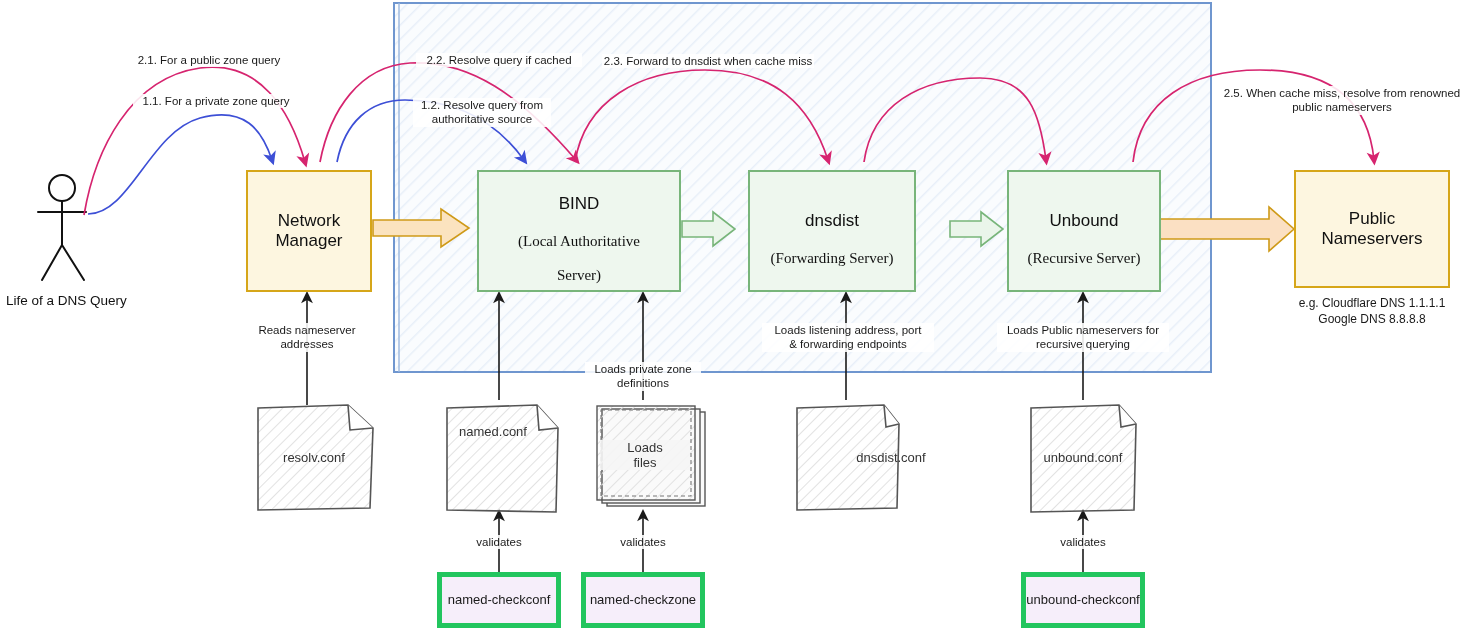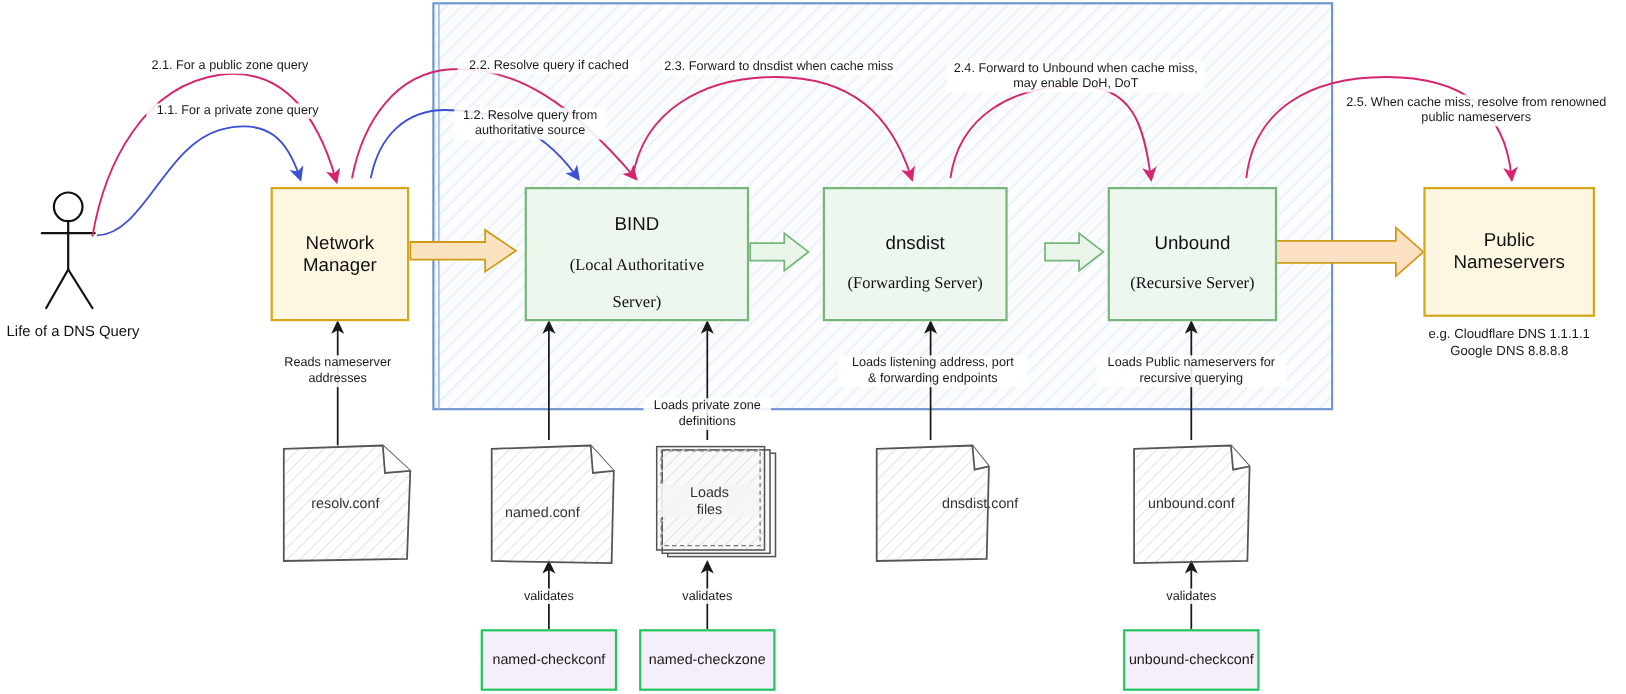--- a/index.html
+++ b/index.html
@@ -6,21 +6,21 @@
   body{width:1478px;height:631px;position:relative;overflow:hidden;
        font-family:"Liberation Sans", sans-serif;color:#1a1a1a;}
   #stage{position:absolute;left:0;top:0;width:1478px;height:631px;}
   svg.layer{position:absolute;left:0;top:0;width:1478px;height:631px;pointer-events:none;}
 
   .node{position:absolute;box-sizing:border-box;display:flex;flex-direction:column;
         align-items:center;justify-content:center;text-align:center;line-height:1.2;}
 
   .box-orange{border:2px solid #d6a619;background:#fdf6e0;}
   .box-green{border:2px solid #78b57a;background:#eef7ee;gap:16px;}
-  .box-purple{border:2px solid #22c55e;background:#f6eefa;}
+  .box-purple{border:5px solid #22c55e;background:#f6eefa;}
 
   .title-l{font-size:17px;color:#111;}
   .sub-serif{font-family:"Liberation Serif", serif;font-size:15px;color:#111;margin-top:2px;}
   .label-txt{position:absolute;font-size:11.5px;color:#1a1a1a;text-align:center;line-height:1.25;
              background:rgba(255,255,255,0.88);}
   .plain-txt{position:absolute;font-size:12px;color:#1a1a1a;text-align:center;line-height:1.3;}
   .doc-txt{position:absolute;font-size:13px;color:#333;text-align:center;}
   .figure-label{position:absolute;font-size:13.5px;color:#111;}
   .hatch-o{position:absolute;inset:0;opacity:.55;
      background:repeating-linear-gradient(45deg,transparent 0 5px,#e9c96a 5px 6px);}
@@ -182,24 +182,20 @@
 
   <div class="label-txt" style="left:416px;top:53px;width:166px;">2.2. Resolve query if cached</div>
 
   <div class="label-txt" style="left:413px;top:98px;width:138px;">
     <div>1.2. Resolve query from</div>
     <div>authoritative source</div>
   </div>
 
   <div class="label-txt" style="left:602px;top:54px;width:212px;">2.3. Forward to dnsdist when cache miss</div>
 
-  <div class="label-txt" style="left:861px;top:55px;width:234px;">
-    <div>2.4. Forward to Unbound when cache miss,</div>
-    <div>may enable DoH, DoT</div>
-  </div>
 
   <div class="label-txt" style="left:1218px;top:86px;width:248px;">
     <div>2.5. When cache miss, resolve from renowned</div>
     <div>public nameservers</div>
   </div>
 
   <div class="label-txt" style="left:240px;top:323px;width:134px;">
     <div>Reads nameserver</div>
     <div>addresses</div>
   </div>
@@ -214,21 +210,21 @@
     <div>Loads listening address, port</div>
     <div>&amp; forwarding endpoints</div>
   </div>
 
   <div class="label-txt" style="left:997px;top:323px;width:172px;">
     <div>Loads Public nameservers for</div>
     <div>recursive querying</div>
   </div>
 
   <div class="doc-txt" style="left:258px;top:450px;width:112px;">resolv.conf</div>
-  <div class="doc-txt" style="left:447px;top:458px;width:92px;">named.conf</div>
+  <div class="doc-txt" style="left:447px;top:424px;width:92px;">named.conf</div>
   <div class="doc-txt" style="left:600px;top:440px;width:90px;background:rgba(245,245,245,0.9);">
     <div>Loads</div>
     <div>files</div>
   </div>
   <div class="doc-txt" style="left:797px;top:450px;width:100px;margin-left:44px;">dnsdist.conf</div>
   <div class="doc-txt" style="left:1031px;top:450px;width:104px;">unbound.conf</div>
 
   <div class="label-txt" style="left:459px;top:535px;width:80px;">validates</div>
   <div class="label-txt" style="left:603px;top:535px;width:80px;">validates</div>
   <div class="label-txt" style="left:1043px;top:535px;width:80px;">validates</div>

